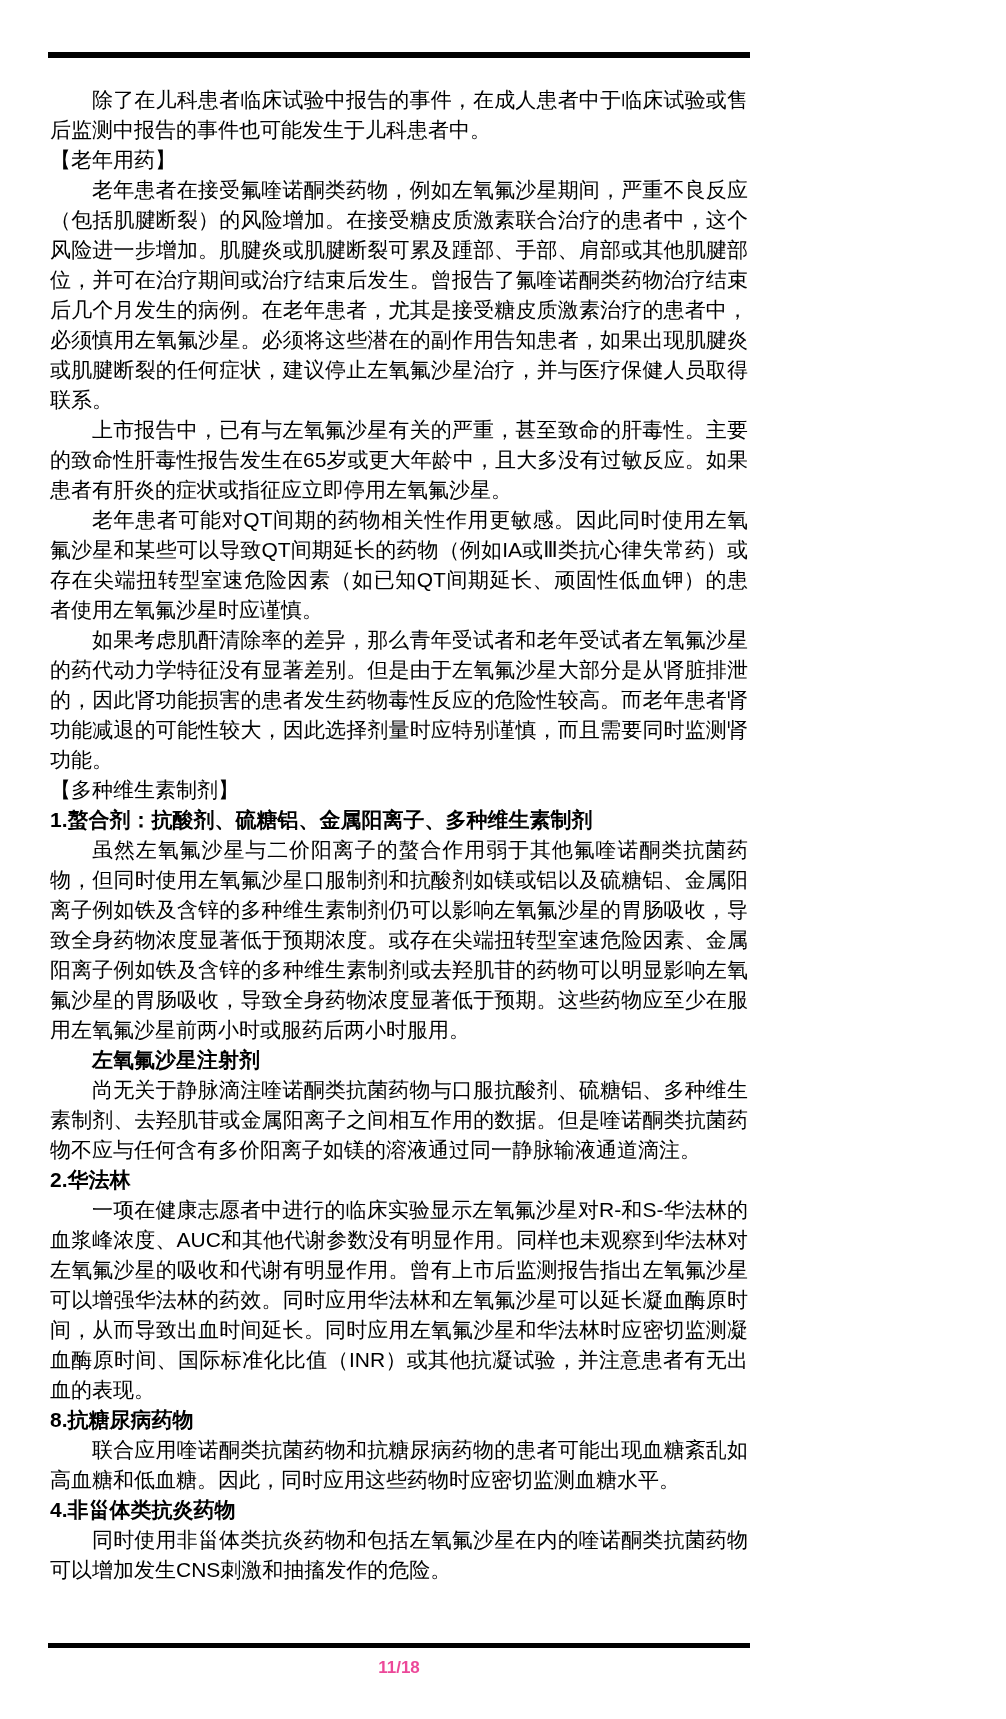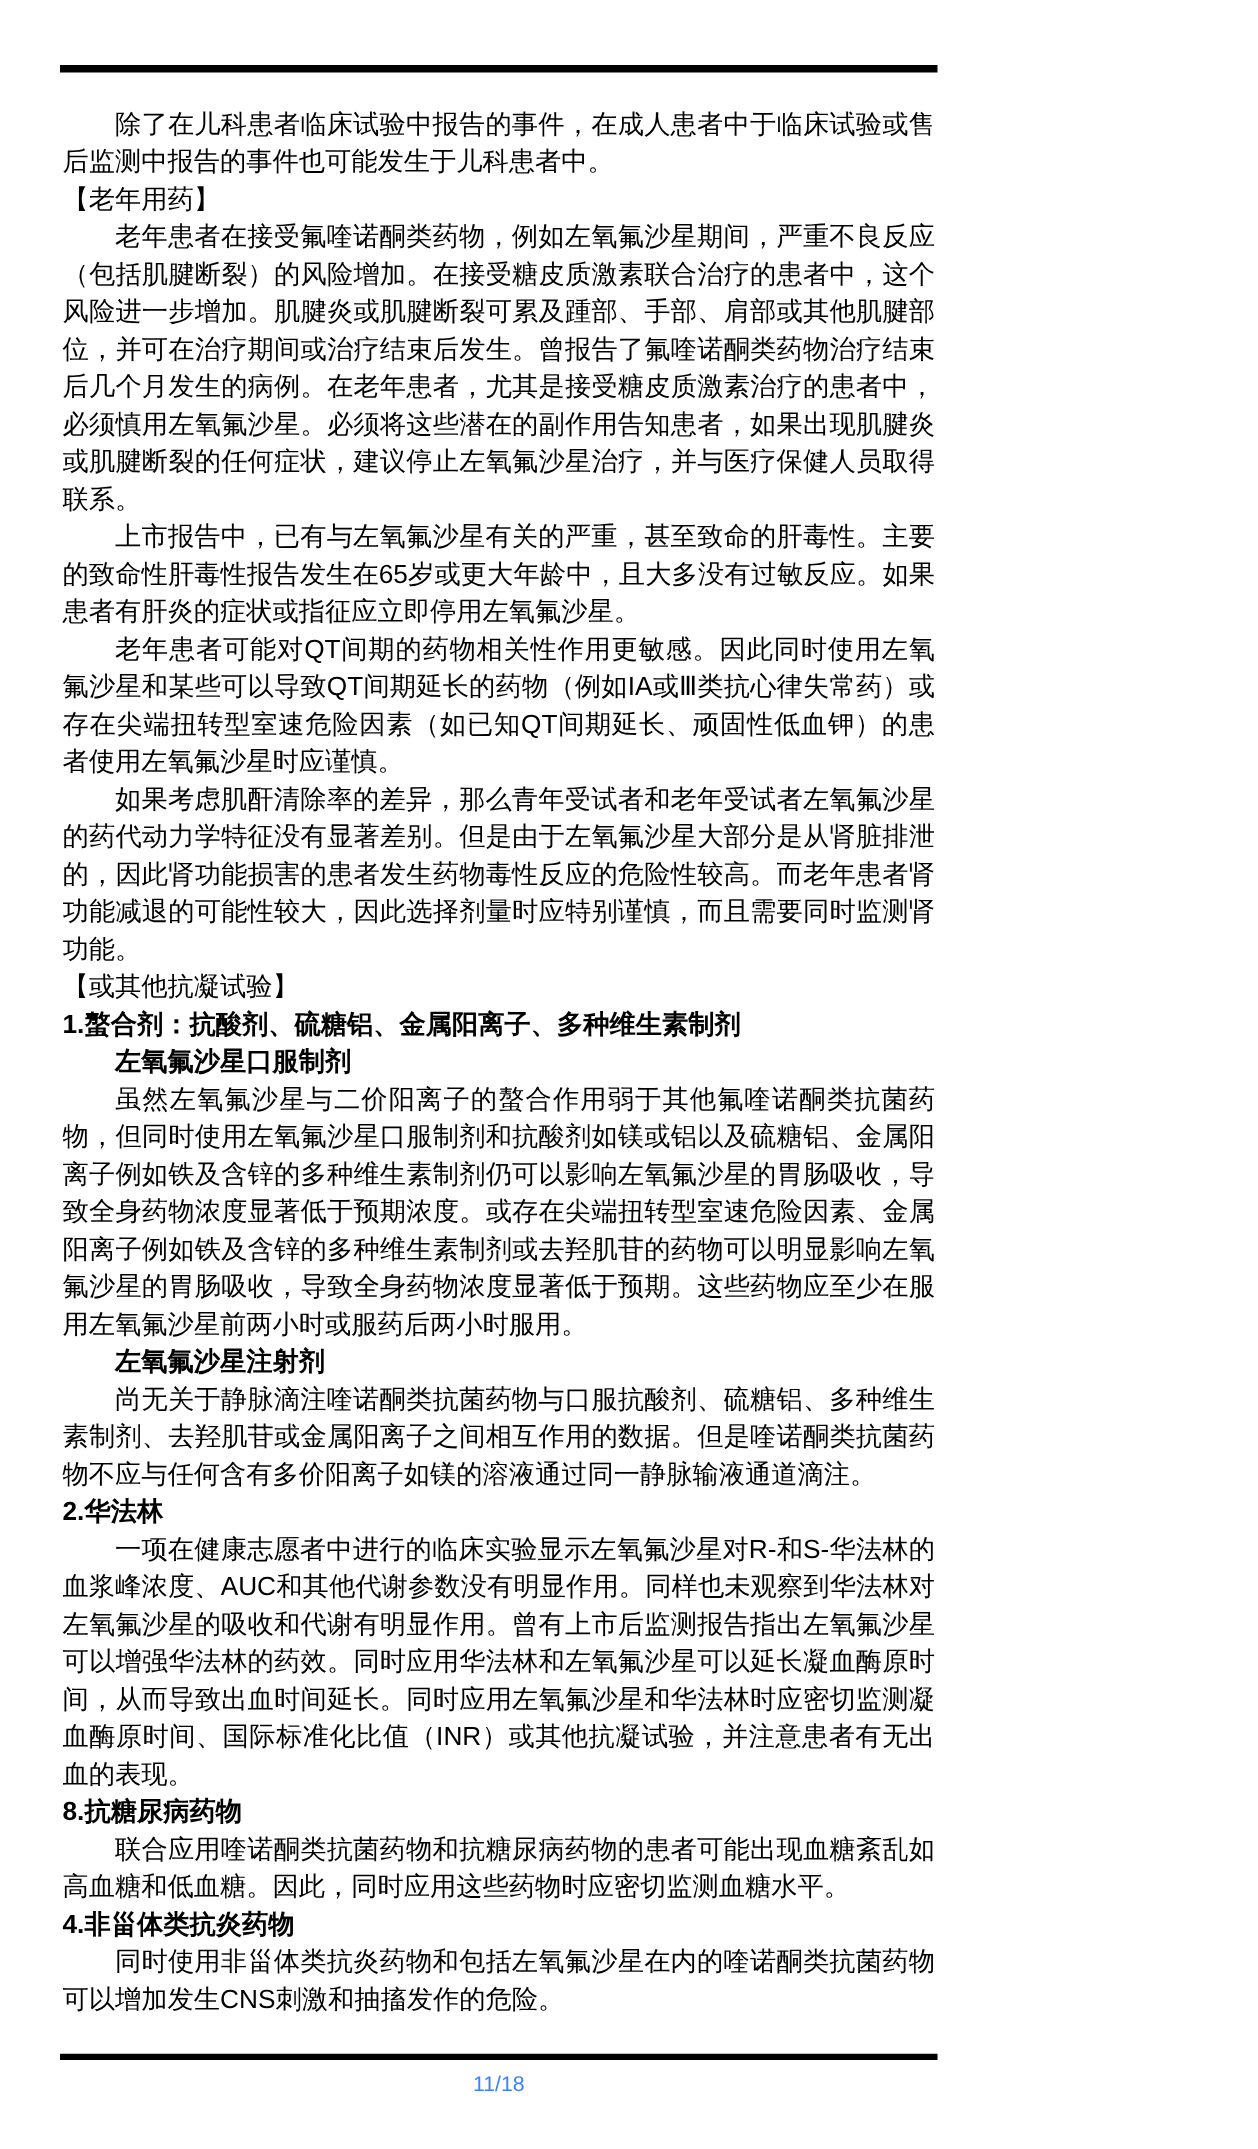--- a/index.html
+++ b/index.html
@@ -64,38 +64,38 @@
     background: #000000;
   }
   .page-number {
     position: absolute;
     left: 0;
     right: 0;
     top: 1656px;
     text-align: center;
     font-size: 17px;
     line-height: 24px;
-    color: #3b82f6;
+    color: #ec4899;
+    font-weight: bold;
   }
 </style>
 </head>
 <body>
 
 <div class="page">
   <div class="top-rule"></div>
   <div class="doc-body">
       <p class="para">除了在儿科患者临床试验中报告的事件，在成人患者中于临床试验或售后监测中报告的事件也可能发生于儿科患者中。</p>
       <p class="sec-heading">【老年用药】</p>
       <p class="para">老年患者在接受氟喹诺酮类药物，例如左氧氟沙星期间，严重不良反应（包括肌腱断裂）的风险增加。在接受糖皮质激素联合治疗的患者中，这个风险进一步增加。肌腱炎或肌腱断裂可累及踵部、手部、肩部或其他肌腱部位，并可在治疗期间或治疗结束后发生。曾报告了氟喹诺酮类药物治疗结束后几个月发生的病例。在老年患者，尤其是接受糖皮质激素治疗的患者中，必须慎用左氧氟沙星。必须将这些潜在的副作用告知患者，如果出现肌腱炎或肌腱断裂的任何症状，建议停止左氧氟沙星治疗，并与医疗保健人员取得联系。</p>
       <p class="para">上市报告中，已有与左氧氟沙星有关的严重，甚至致命的肝毒性。主要的致命性肝毒性报告发生在65岁或更大年龄中，且大多没有过敏反应。如果患者有肝炎的症状或指征应立即停用左氧氟沙星。</p>
       <p class="para">老年患者可能对QT间期的药物相关性作用更敏感。因此同时使用左氧氟沙星和某些可以导致QT间期延长的药物（例如IA或Ⅲ类抗心律失常药）或存在尖端扭转型室速危险因素（如已知QT间期延长、顽固性低血钾）的患者使用左氧氟沙星时应谨慎。</p>
       <p class="para">如果考虑肌酐清除率的差异，那么青年受试者和老年受试者左氧氟沙星的药代动力学特征没有显著差别。但是由于左氧氟沙星大部分是从肾脏排泄的，因此肾功能损害的患者发生药物毒性反应的危险性较高。而老年患者肾功能减退的可能性较大，因此选择剂量时应特别谨慎，而且需要同时监测肾功能。</p>
-      <p class="sec-heading">【或其他抗凝试验】</p>
+      <p class="sec-heading">【多种维生素制剂】</p>
       <p class="num-heading">1.螯合剂：抗酸剂、硫糖铝、金属阳离子、多种维生素制剂</p>
-      <p class="sub-heading">左氧氟沙星口服制剂</p>
       <p class="para">虽然左氧氟沙星与二价阳离子的螯合作用弱于其他氟喹诺酮类抗菌药物，但同时使用左氧氟沙星口服制剂和抗酸剂如镁或铝以及硫糖铝、金属阳离子例如铁及含锌的多种维生素制剂仍可以影响左氧氟沙星的胃肠吸收，导致全身药物浓度显著低于预期浓度。或存在尖端扭转型室速危险因素、金属阳离子例如铁及含锌的多种维生素制剂或去羟肌苷的药物可以明显影响左氧氟沙星的胃肠吸收，导致全身药物浓度显著低于预期。这些药物应至少在服用左氧氟沙星前两小时或服药后两小时服用。</p>
       <p class="sub-heading">左氧氟沙星注射剂</p>
       <p class="para">尚无关于静脉滴注喹诺酮类抗菌药物与口服抗酸剂、硫糖铝、多种维生素制剂、去羟肌苷或金属阳离子之间相互作用的数据。但是喹诺酮类抗菌药物不应与任何含有多价阳离子如镁的溶液通过同一静脉输液通道滴注。</p>
       <p class="num-heading">2.华法林</p>
       <p class="para">一项在健康志愿者中进行的临床实验显示左氧氟沙星对R-和S-华法林的血浆峰浓度、AUC和其他代谢参数没有明显作用。同样也未观察到华法林对左氧氟沙星的吸收和代谢有明显作用。曾有上市后监测报告指出左氧氟沙星可以增强华法林的药效。同时应用华法林和左氧氟沙星可以延长凝血酶原时间，从而导致出血时间延长。同时应用左氧氟沙星和华法林时应密切监测凝血酶原时间、国际标准化比值（INR）或其他抗凝试验，并注意患者有无出血的表现。</p>
       <p class="num-heading">8.抗糖尿病药物</p>
       <p class="para">联合应用喹诺酮类抗菌药物和抗糖尿病药物的患者可能出现血糖紊乱如高血糖和低血糖。因此，同时应用这些药物时应密切监测血糖水平。</p>
       <p class="num-heading">4.非甾体类抗炎药物</p>
       <p class="para">同时使用非甾体类抗炎药物和包括左氧氟沙星在内的喹诺酮类抗菌药物可以增加发生CNS刺激和抽搐发作的危险。</p>
     </div>

